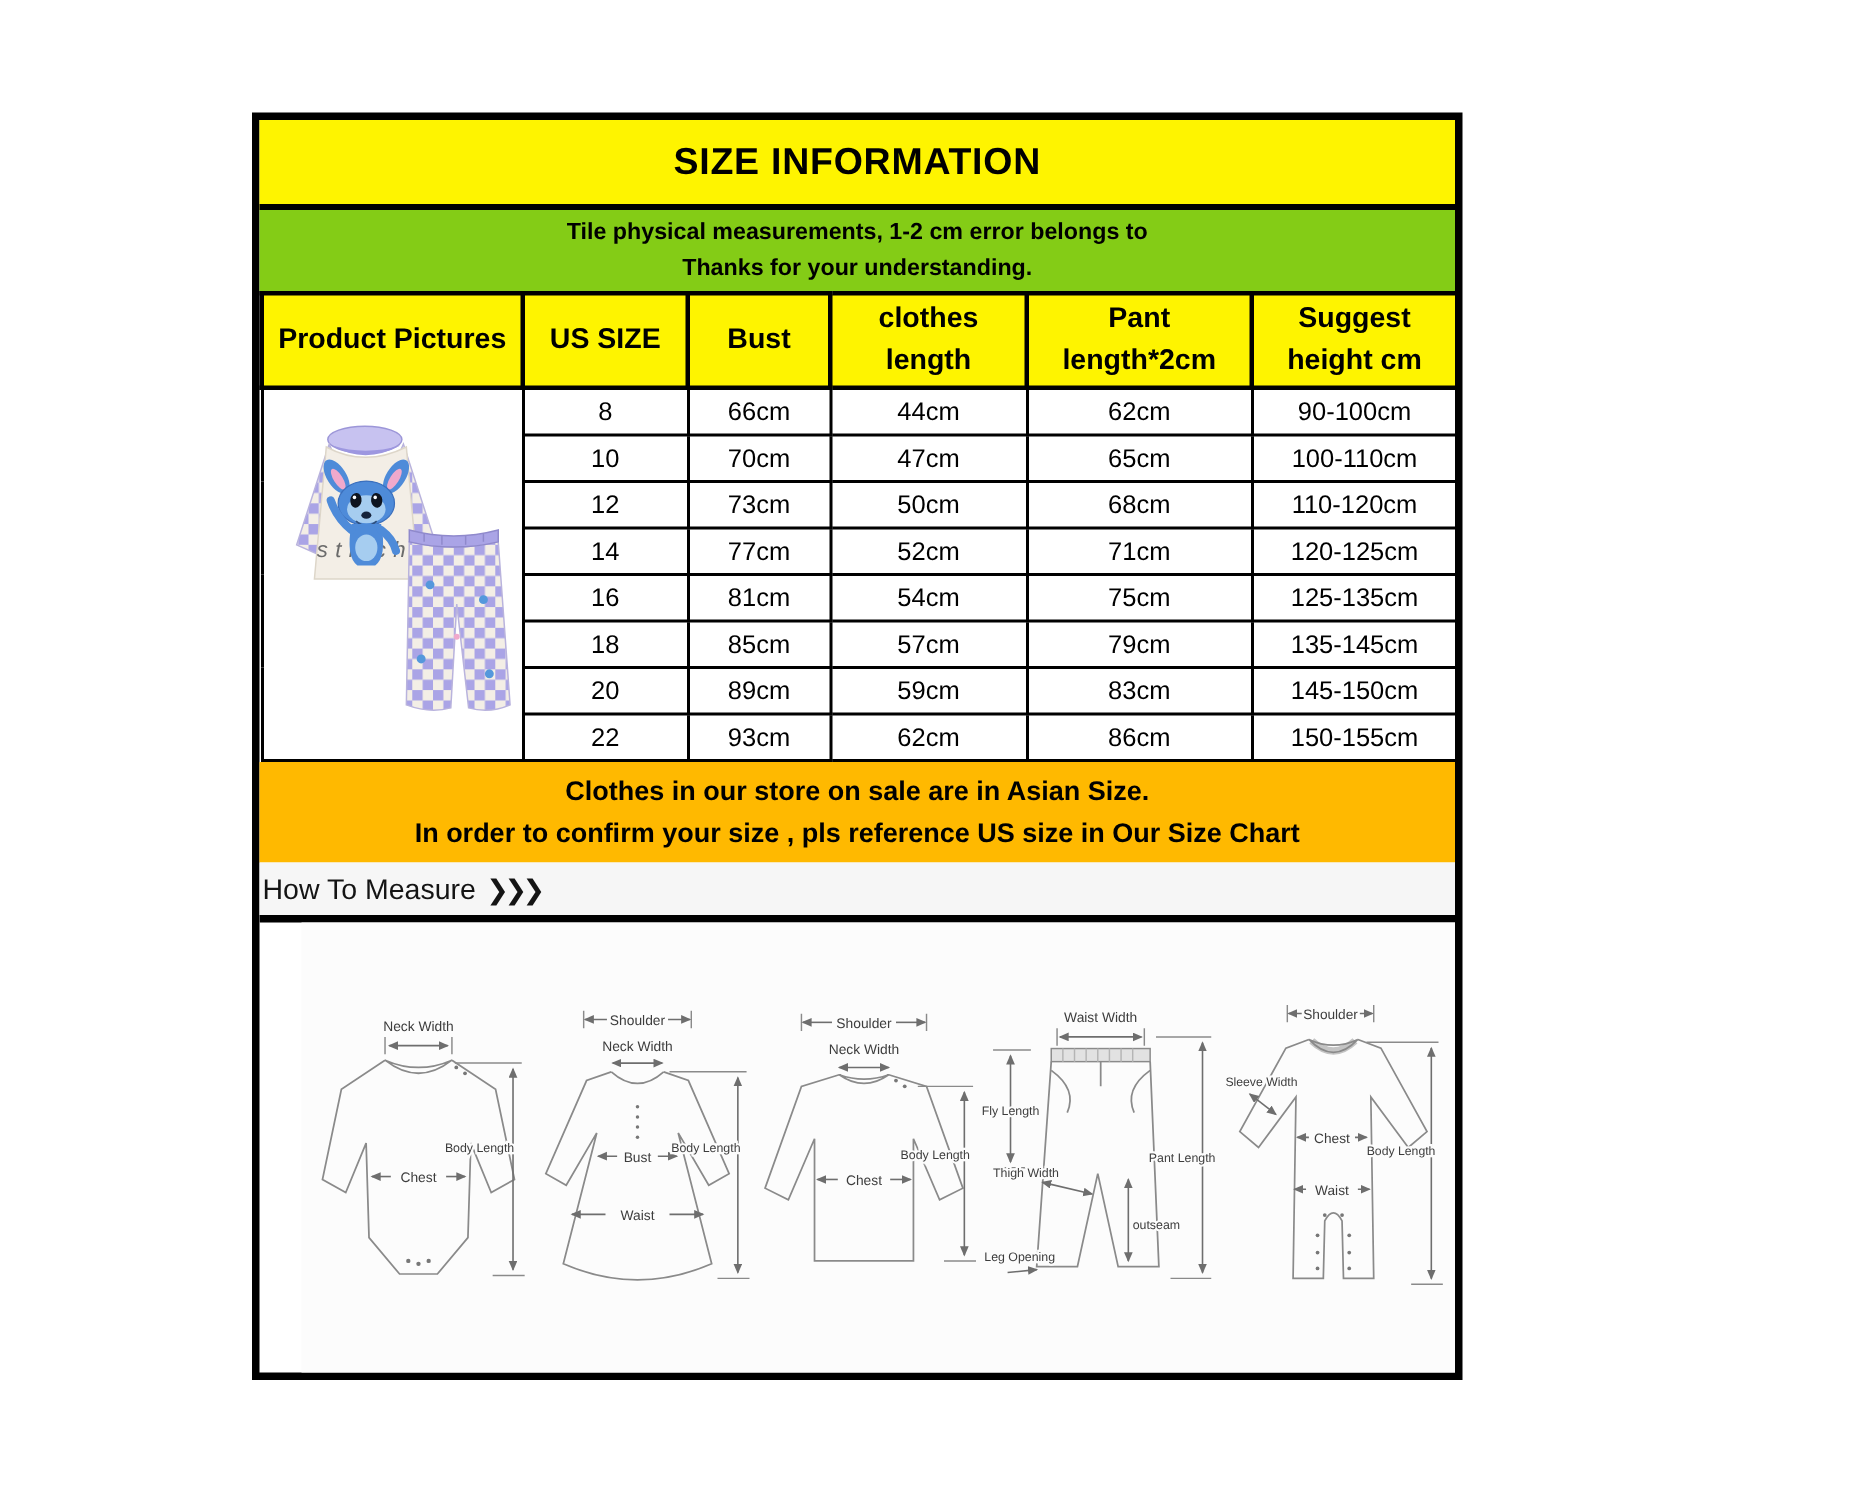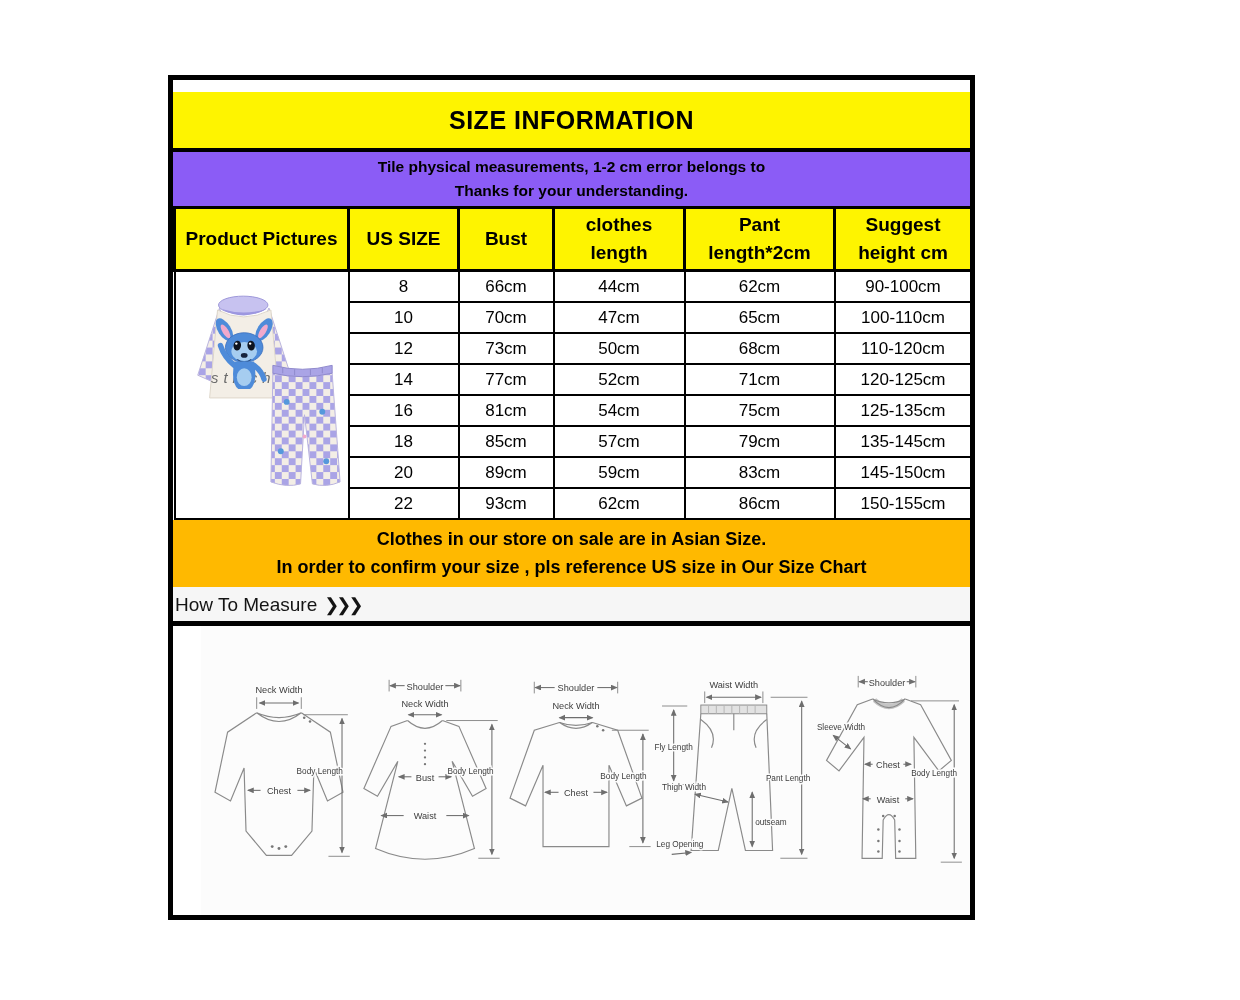--- a/index.html
+++ b/index.html
@@ -1,21 +1,21 @@
 <!DOCTYPE html>
 <html><head>
 <meta charset="utf-8">
 <style>
   html,body{margin:0;padding:0;width:1240px;height:1000px;background:#ffffff;overflow:hidden;
     font-family:"Liberation Sans",sans-serif;color:#000;}
   .sheet{position:absolute;left:168px;top:75px;width:807px;height:845px;box-sizing:border-box;
     border:5px solid #000;background:#fff;display:flex;flex-direction:column;}
   .title-bar{height:56px;background:#FEF400;border-bottom:4px solid #000;display:flex;
-    align-items:center;justify-content:center;font-size:25px;font-weight:bold;letter-spacing:.5px;flex:0 0 auto;margin-top:12px;}
-  .notes{background:#8b5cf6;text-align:center;font-weight:bold;font-size:15.5px;line-height:24px;
+    align-items:center;justify-content:center;font-size:25px;font-weight:bold;letter-spacing:.5px;flex:0 0 auto;}
+  .notes{background:#84cc16;text-align:center;font-weight:bold;font-size:15.5px;line-height:24px;
     padding:3px 0 3px 0;flex:0 0 auto;}
   table.size-table{border-collapse:collapse;table-layout:fixed;width:100%;flex:0 0 auto;}
   table.size-table th{background:#FEF400;border:3px solid #000;font-size:19px;font-weight:bold;
     height:60px;line-height:1.45;padding:0 2px;}
   table.size-table td{border:2px solid #000;text-align:center;font-size:17px;height:29px;padding:0;}
   td.img-cell{background:#fff;vertical-align:middle;padding:0;}
   .attention{background:#FFB900;text-align:center;font-weight:bold;font-size:18px;line-height:28px;
     padding:5px 0 6px 0;flex:0 0 auto;}
   .measure-bar{background:#f6f6f6;border-bottom:5px solid #000;padding:7px 0 5px 2px;
     font-weight:normal;font-size:19px;color:#141414;flex:0 0 auto;display:flex;align-items:baseline;gap:7px;}

